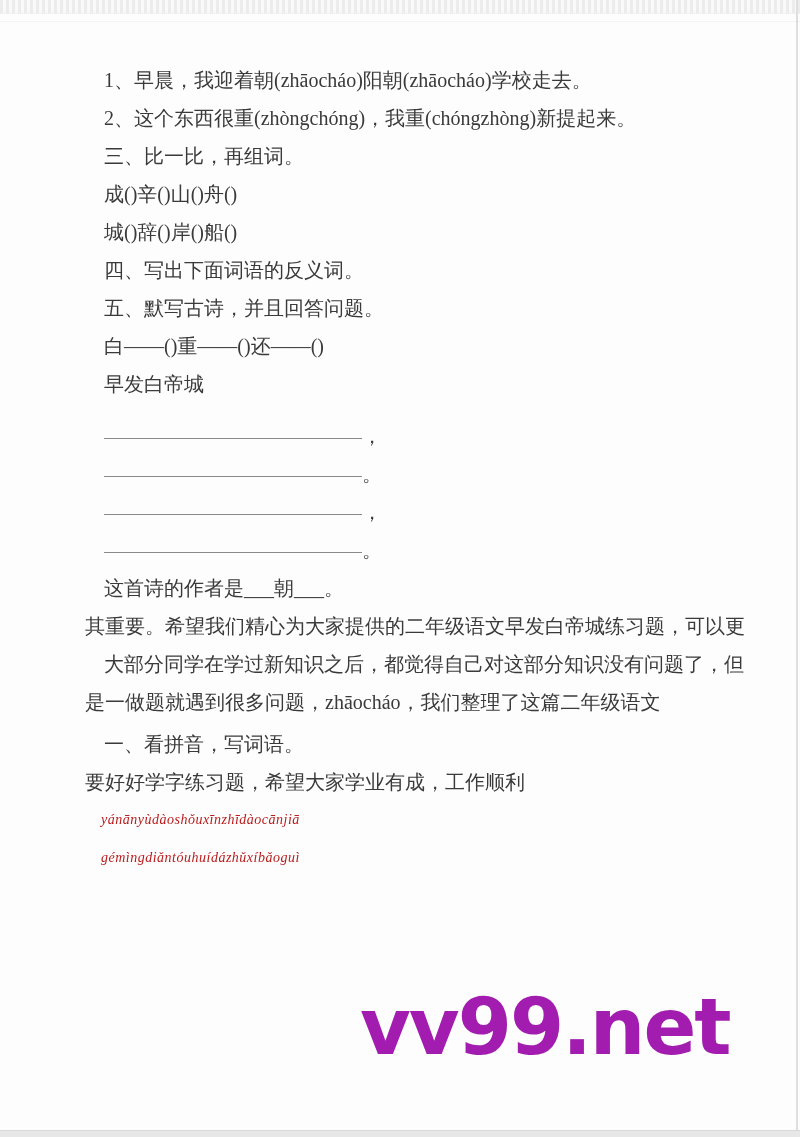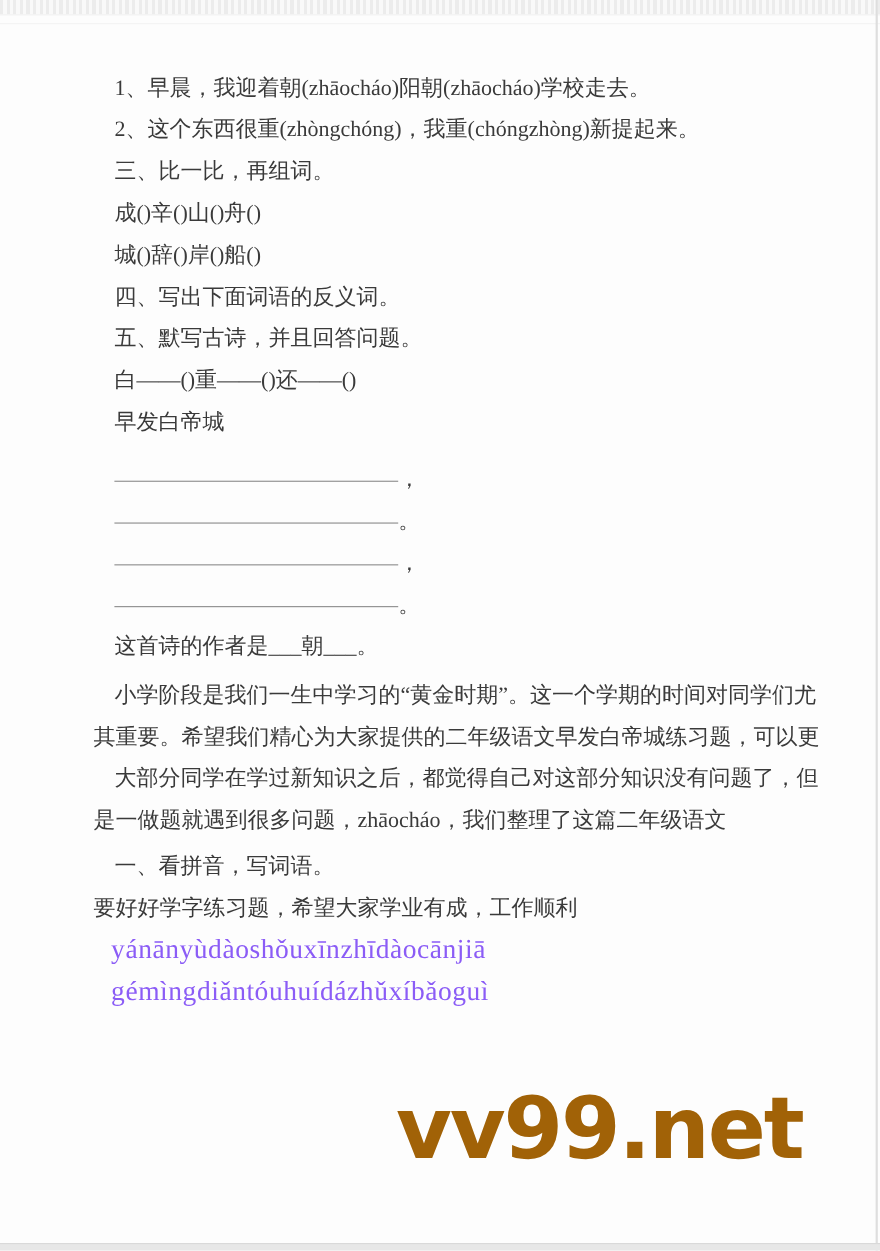--- a/index.html
+++ b/index.html
@@ -26,32 +26,32 @@
     position:absolute;top:0;right:2px;width:2px;height:100%;background:#dedede;
   }
   .bottom-edge{
     position:absolute;left:0;bottom:0;width:100%;height:6px;
     background:#e7e7e7;border-top:1px solid #d9d9d9;
   }
   .watermark{
     position:absolute;left:360px;top:982px;z-index:0;
     font-family:"DejaVu Sans","Liberation Sans",sans-serif;
     font-weight:bold;font-size:78px;letter-spacing:-2px;
-    color:#a16207;user-select:none;white-space:nowrap;
+    color:#a21caf;user-select:none;white-space:nowrap;
   }
   .content{
     position:absolute;left:85px;top:61px;width:630px;z-index:1;
     color:#3a3a3a;font-size:20px;
   }
   .line{
     height:38px;line-height:38px;white-space:nowrap;
   }
   .line.indent{padding-left:19px;}
   .line.pinyin{
-    padding-left:16px;font-size:25px;letter-spacing:.5px;color:#8b5cf6;
+    padding-left:16px;font-size:14px;letter-spacing:.5px;color:#b91c1c;font-style:italic;
   }
   .rule{
     display:inline-block;width:258px;height:1px;
     border-bottom:1px solid #8a8a8a;vertical-align:baseline;
     transform:translateY(-4px);
   }
 </style>
 </head>
 <body>
 
@@ -71,21 +71,20 @@
       <div class="line indent">城()辞()岸()船()</div>
       <div class="line indent">四、写出下面词语的反义词。</div>
       <div class="line indent">五、默写古诗，并且回答问题。</div>
       <div class="line indent">白——()重——()还——()</div>
       <div class="line indent">早发白帝城</div>
       <div class="line indent blank" style="margin-top: 14px;"><span class="rule"></span><span>，</span></div>
       <div class="line indent blank"><span class="rule"></span><span>。</span></div>
       <div class="line indent blank"><span class="rule"></span><span>，</span></div>
       <div class="line indent blank"><span class="rule"></span><span>。</span></div>
       <div class="line indent">这首诗的作者是___朝___。</div>
-      <div class="line indent" style="margin-top: 6px;">小学阶段是我们一生中学习的“黄金时期”。这一个学期的时间对同学们尤</div>
       <div class="line">其重要。希望我们精心为大家提供的二年级语文早发白帝城练习题，可以更</div>
       <div class="line indent">大部分同学在学过新知识之后，都觉得自己对这部分知识没有问题了，但</div>
       <div class="line">是一做题就遇到很多问题，zhāocháo，我们整理了这篇二年级语文</div>
       <div class="line indent" style="margin-top: 4px;">一、看拼音，写词语。</div>
       <div class="line">要好好学字练习题，希望大家学业有成，工作顺利</div>
       <div class="line pinyin">yánānyùdàoshǒuxīnzhīdàocānjiā</div>
       <div class="line pinyin">gémìngdiǎntóuhuídázhǔxíbǎoguì</div>
     </div>
 </div>
 

